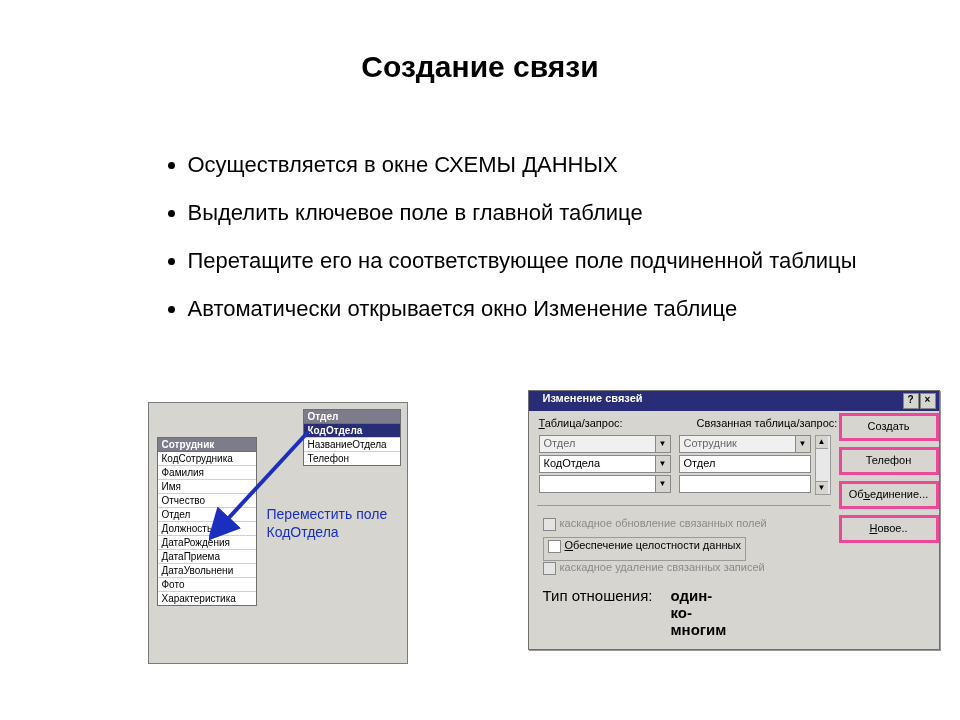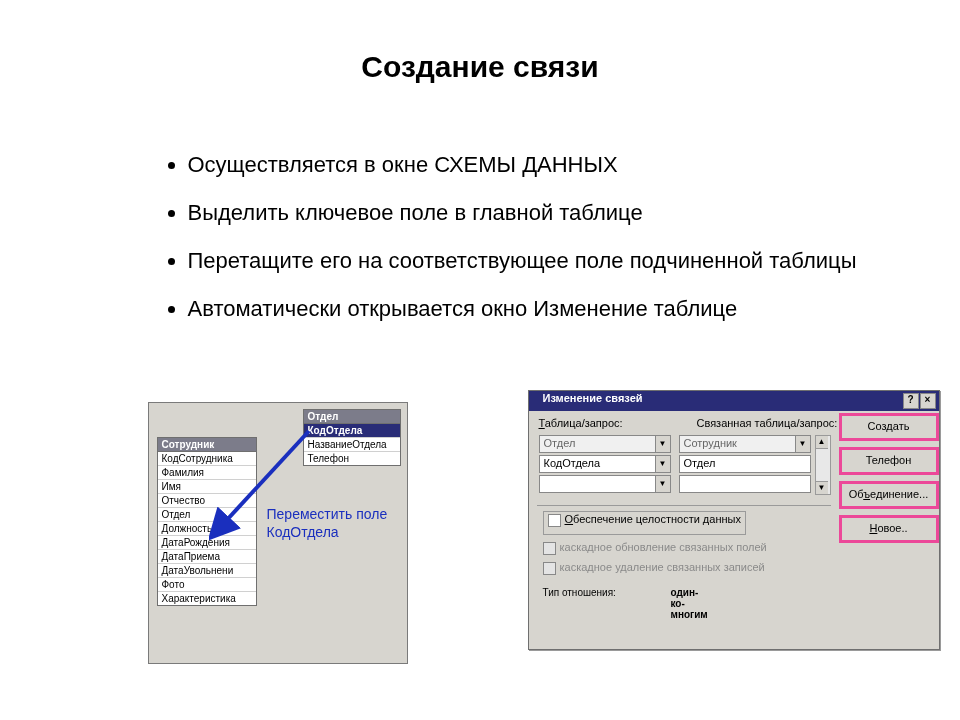--- a/index.html
+++ b/index.html
@@ -51,21 +51,21 @@
 .scroll .ar{position:absolute;left:0;width:12px;height:12px;background:#d7d5cf;font-size:8px;text-align:center;line-height:12px}
 .scroll .up{top:0;border-bottom:1px solid #9a9a9a}
 .scroll .dn{bottom:0;border-top:1px solid #9a9a9a}
 .sep{position:absolute;top:94px;left:8px;width:294px;height:0;border-top:1px solid #9a9a9a}
 .chk-grp{position:absolute;top:100px;left:14px;font-size:11px}
 .chk-row{height:20px}
 .chk-row.frame{border:1px solid #9a9a9a;padding:1px 4px;display:inline-block}
 .chk-box{display:inline-block;width:11px;height:11px;border:1px solid #888;background:#fff;vertical-align:middle;margin-right:4px}
 .chk-row.dis{color:#8a8a8a}
 .chk-row.dis .chk-box{background:#e4e4e4}
-.rel-type{position:absolute;top:176px;left:14px;font-size:10px}
+.rel-type{position:absolute;top:176px;left:14px;font-size:15px}
 .rel-type .val{position:absolute;left:128px;font-weight:700}
 </style>
 </head>
 <body>
 
 <div class="slide">
 
   <div class="title">Создание связи</div>
 
   <ul class="bullets">
@@ -147,25 +147,25 @@
       <div class="sidebtns">
         <div class="btn">Соз<u>д</u>ать</div>
         <div class="btn">Телефон</div>
         <div class="btn">Об<u>ъ</u>единение...</div>
         <div class="btn"><u>Н</u>овое..</div>
       </div>
 
       <div class="sep"></div>
 
       <div class="chk-grp">
+        <div class="chk-row dis" style="margin-top:6px">
+          <span class="chk-box"></span><span>каскадное обновление связанных полей</span>
+        </div>
         <div class="chk-row frame">
           <span class="chk-box"></span><span><u>О</u>беспечение целостности данных</span>
-        </div>
-        <div class="chk-row dis" style="margin-top:6px">
-          <span class="chk-box"></span><span>каскадное обновление связанных полей</span>
         </div>
         <div class="chk-row dis">
           <span class="chk-box"></span><span>каскадное удаление связанных записей</span>
         </div>
       </div>
 
       <div class="rel-type">
         <span>Тип отношения:</span>
         <span class="val">один-ко-многим</span>
       </div>

